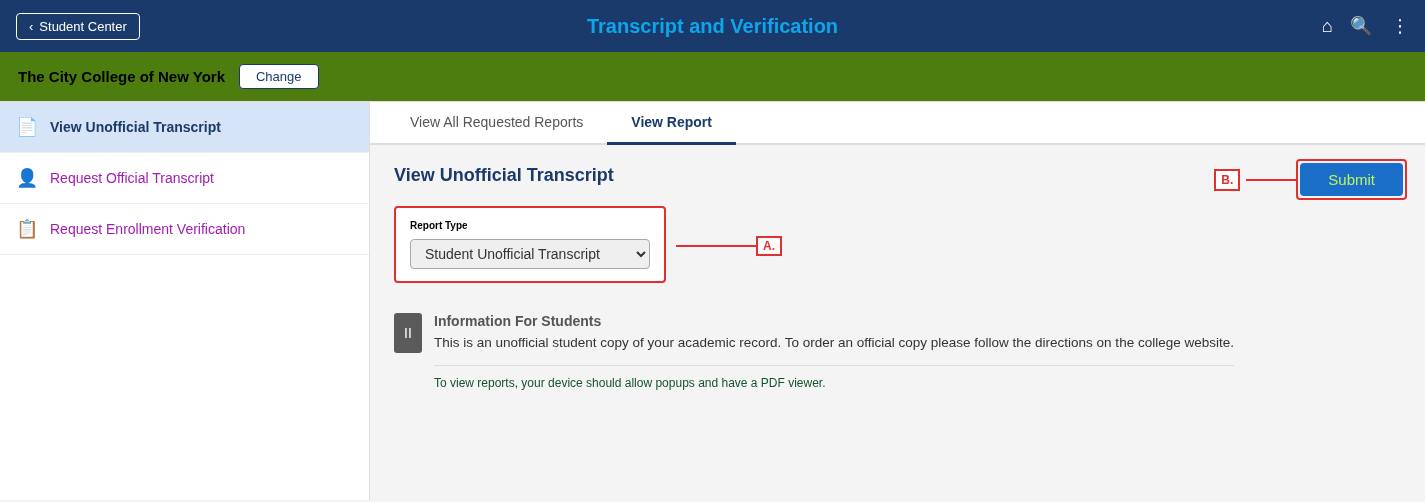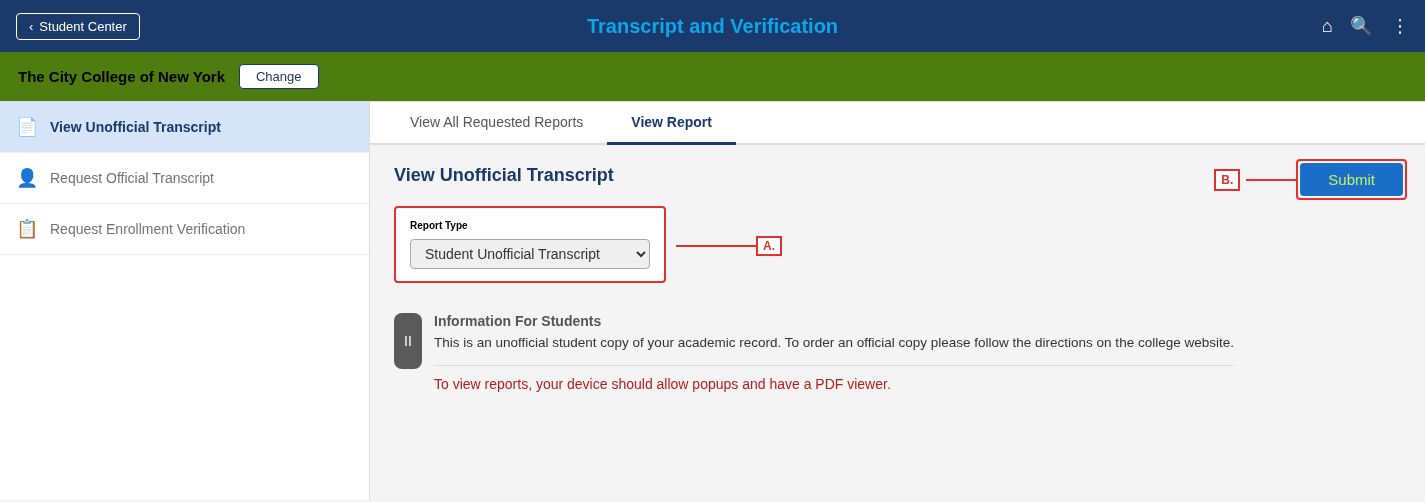--- a/index.html
+++ b/index.html
@@ -97,21 +97,21 @@
       background: #d6e4f7;
       font-weight: bold;
     }
     .sidebar-icon {
       font-size: 18px;
       width: 24px;
       text-align: center;
       flex-shrink: 0;
     }
     .sidebar-label {
-      color: #737373;
+      color: #a21caf;
     }
     .sidebar-item.active .sidebar-label {
       color: #1a3a6b;
     }
 
     
     .content {
       flex: 1;
       padding: 0;
       background: #f4f4f4;
@@ -197,44 +197,44 @@
     .info-section {
       display: flex;
       gap: 12px;
       margin-top: 4px;
       padding-top: 8px;
     }
     .info-toggle {
       background: #5a5a5a;
       color: white;
       width: 28px;
-      height: 56px;
+      height: 40px;
       display: flex;
       align-items: center;
       justify-content: center;
-      border-radius: 8px;
+      border-radius: 3px;
       font-size: 14px;
       flex-shrink: 0;
       cursor: pointer;
     }
     .info-text-block {}
     .info-title {
       font-weight: bold;
       color: #555;
       margin-bottom: 4px;
       font-size: 14px;
     }
     .info-text {
       color: #333;
       font-size: 13.5px;
       line-height: 1.5;
     }
     .info-text-2 {
-      color: #b91c1c;
-      font-size: 14px;
+      color: #14532d;
+      font-size: 12px;
       margin-top: 12px;
       padding-top: 10px;
       border-top: 1px solid #ddd;
     }
   </style>
 </head>
 <body>
 
 <header class="header">
   <button class="header-back-btn">

